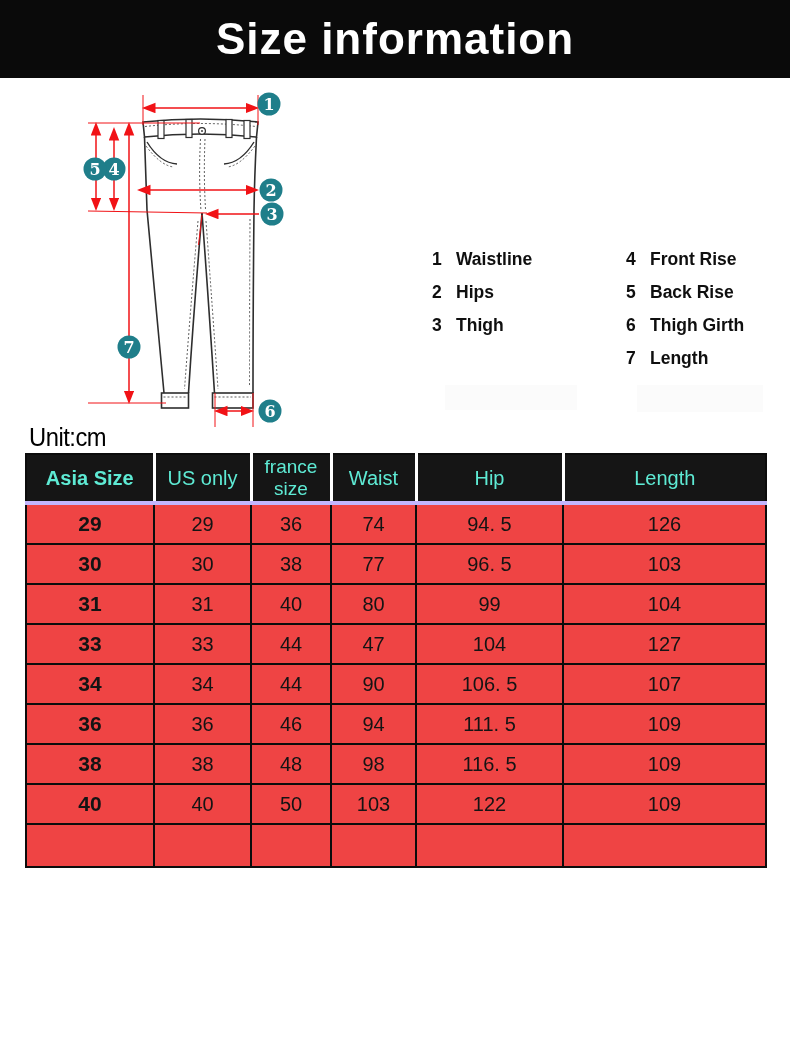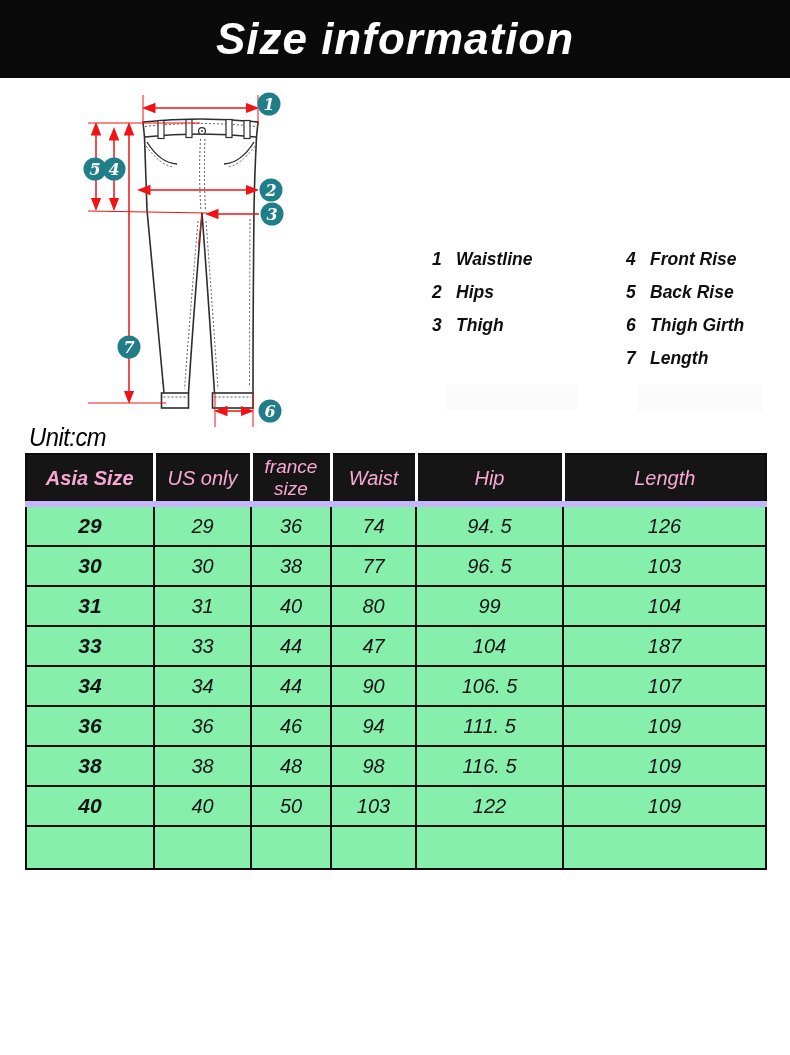--- a/index.html
+++ b/index.html
@@ -1,17 +1,17 @@
 <!DOCTYPE html>
 <html><head>
 <meta charset="utf-8">
 <style>
   html,body{margin:0;padding:0;background:#fff;}
   .page{position:relative;width:790px;height:892px;background:#fff;overflow:hidden;
-        font-family:"Liberation Sans",sans-serif;font-style:italic;}
+        font-family:"Liberation Sans",sans-serif;}
 
   
   .title-bar{position:absolute;left:0;top:0;width:790px;height:78px;background:#0a0a0a;
              display:flex;align-items:center;justify-content:center;}
   .title-bar h1{margin:0;color:#fff;font-size:44px;font-weight:700;letter-spacing:1px;}
 
   
   .diagram-svg{position:absolute;left:60px;top:85px;}
 
   .legend-col{position:absolute;display:flex;flex-direction:column;}
@@ -26,27 +26,27 @@
   .wm-shadow.a{left:445px;top:385px;width:132px;height:25px;}
   .wm-shadow.b{left:637px;top:385px;width:126px;height:27px;}
 
   
   .unit-label{position:absolute;left:29px;top:423px;font-size:25px;color:#000;
               letter-spacing:-0.5px;transform:scaleX(.95);transform-origin:left;}
 
   
   .size-table{position:absolute;left:25px;top:453px;width:740px;border-collapse:collapse;
               table-layout:fixed;border:2px solid #0c0c0c;}
-  .size-table th{background:#151515;color:#f9a8d4;height:32px;font-size:20px;font-weight:400;
-                 text-align:center;vertical-align:middle;border-bottom:6px solid #c4b5fd;}
+  .size-table th{background:#151515;color:#5eead4;height:32px;font-size:20px;font-weight:400;
+                 text-align:center;vertical-align:middle;border-bottom:4px solid #c4b5fd;}
   .size-table th + th{border-left:3px solid #fff;}
   .size-table th.h-asia{font-weight:700;}
   .size-table th.h-france{font-size:19px;}
   .size-table td{border:2px solid #0c0c0c;height:36px;text-align:center;vertical-align:middle;
-                 font-size:20px;color:#141414;background:#86efac;}
+                 font-size:20px;color:#141414;background:#ef4444;}
   .size-table td.c-asia{font-weight:700;font-size:21px;}
   .size-table tr.empty td{height:39px;}
 
   
   .warm-tip{position:absolute;left:0;top:916px;width:790px;text-align:center;
             font-family:"DejaVu Sans Mono",monospace;font-size:24px;line-height:35px;
             color:#111;}
   .warm-tip .tip-label{color:#ea121b;}
 </style>
 </head>
@@ -237,21 +237,21 @@
           <td>80</td>
           <td>99</td>
           <td>104</td>
         </tr>
         <tr>
           <td class="c-asia">33</td>
           <td>33</td>
           <td>44</td>
           <td>47</td>
           <td>104</td>
-          <td>187</td>
+          <td>127</td>
         </tr>
         <tr>
           <td class="c-asia">34</td>
           <td>34</td>
           <td>44</td>
           <td>90</td>
           <td>106. 5</td>
           <td>107</td>
         </tr>
         <tr>

